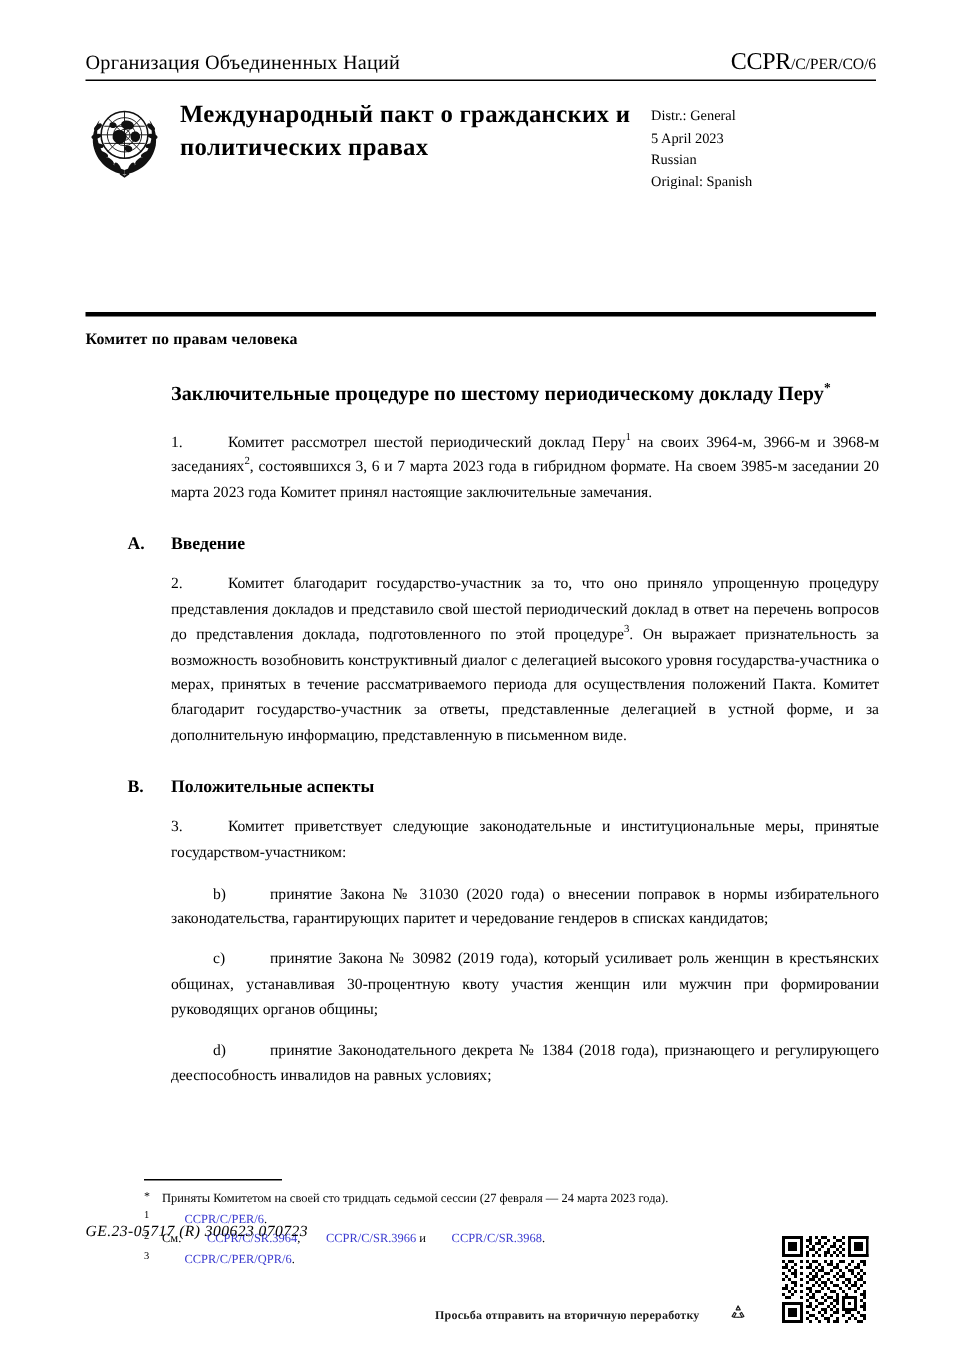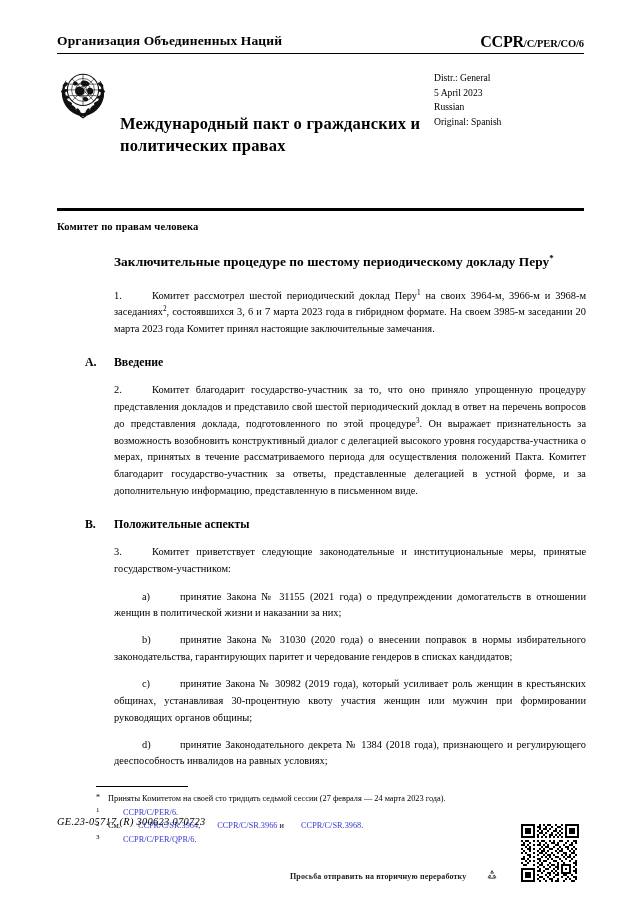--- a/index.html
+++ b/index.html
@@ -25,24 +25,23 @@
 
   
   .masthead {
     position: absolute;
     left: 57px;
     top: 33px;
     width: 527px;
   }
   .masthead-top {
     display: flex;
-    align-items: flex-start;
+    align-items: center;
     justify-content: space-between;
     padding-bottom: 2px;
-    font-weight: bold;
   }
   .org-name {
     font-size: 13.5px;
     letter-spacing: 0.15px;
     white-space: nowrap;
   }
   .doc-symbol {
     white-space: nowrap;
     text-align: right;
   }
@@ -72,21 +71,20 @@
   .title-cell {
     flex: 1 1 auto;
     padding-left: 1px;
     padding-right: 8px;
   }
   .pact-title {
     font-size: 16.5px;
     font-weight: bold;
     line-height: 1.33;
     letter-spacing: 0.2px;
-    margin-top: 48px;
   }
   .distr-cell {
     width: 150px;
     flex: 0 0 150px;
     padding-top: 6px;
     font-size: 9.6px;
     line-height: 1.52;
   }
 
   .rule-thick {
@@ -338,21 +336,20 @@
 
     <p class="para"><span class="num">2.</span><span>Комитет благодарит государство-участник за то, что оно приняло упрощенную процедуру представления докладов и представило свой шестой периодический доклад в ответ на перечень вопросов до представления доклада, подготовленного по этой процедуре</span><sup class="fn">3</sup><span>. Он выражает признательность за возможность возобновить конструктивный диалог с делегацией высокого уровня государства-участника о мерах, принятых в течение рассматриваемого периода для осуществления положений Пакта. Комитет благодарит государство-участник за ответы, представленные делегацией в устной форме, и за дополнительную информацию, представленную в письменном виде.</span></p>
 
     <div class="section-head">
       <span class="sec-letter">B.</span>
       <span>Положительные аспекты</span>
     </div>
 
     <p class="para"><span class="num">3.</span><span>Комитет приветствует следующие законодательные и институциональные меры, принятые государством-участником:</span></p>
 
-    <p class="subitem"><span class="lbl">a)</span><span>принятие Закона № 31155 (2021 года) о предупреждении домогательств в отношении женщин в политической жизни и наказании за них;</span></p>
 
     <p class="subitem"><span class="lbl">b)</span><span>принятие Закона № 31030 (2020 года) о внесении поправок в нормы избирательного законодательства, гарантирующих паритет и чередование гендеров в списках кандидатов;</span></p>
 
     <p class="subitem"><span class="lbl">c)</span><span>принятие Закона № 30982 (2019 года), который усиливает роль женщин в крестьянских общинах, устанавливая 30-процентную квоту участия женщин или мужчин при формировании руководящих органов общины;</span></p>
 
     <p class="subitem"><span class="lbl">d)</span><span>принятие Законодательного декрета № 1384 (2018 года), признающего и регулирующего дееспособность инвалидов на равных условиях;</span></p>
   </div>
 
   <div class="footnote-rule"></div>
   <div class="footnotes">

